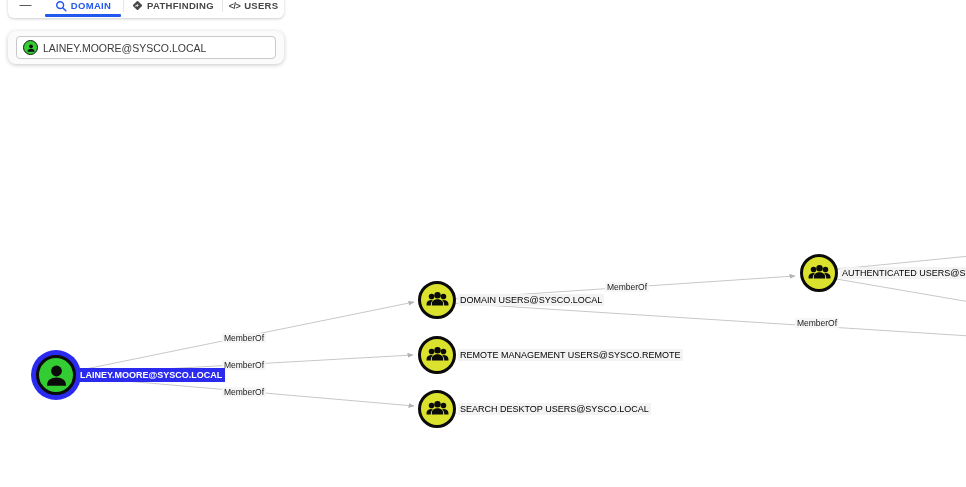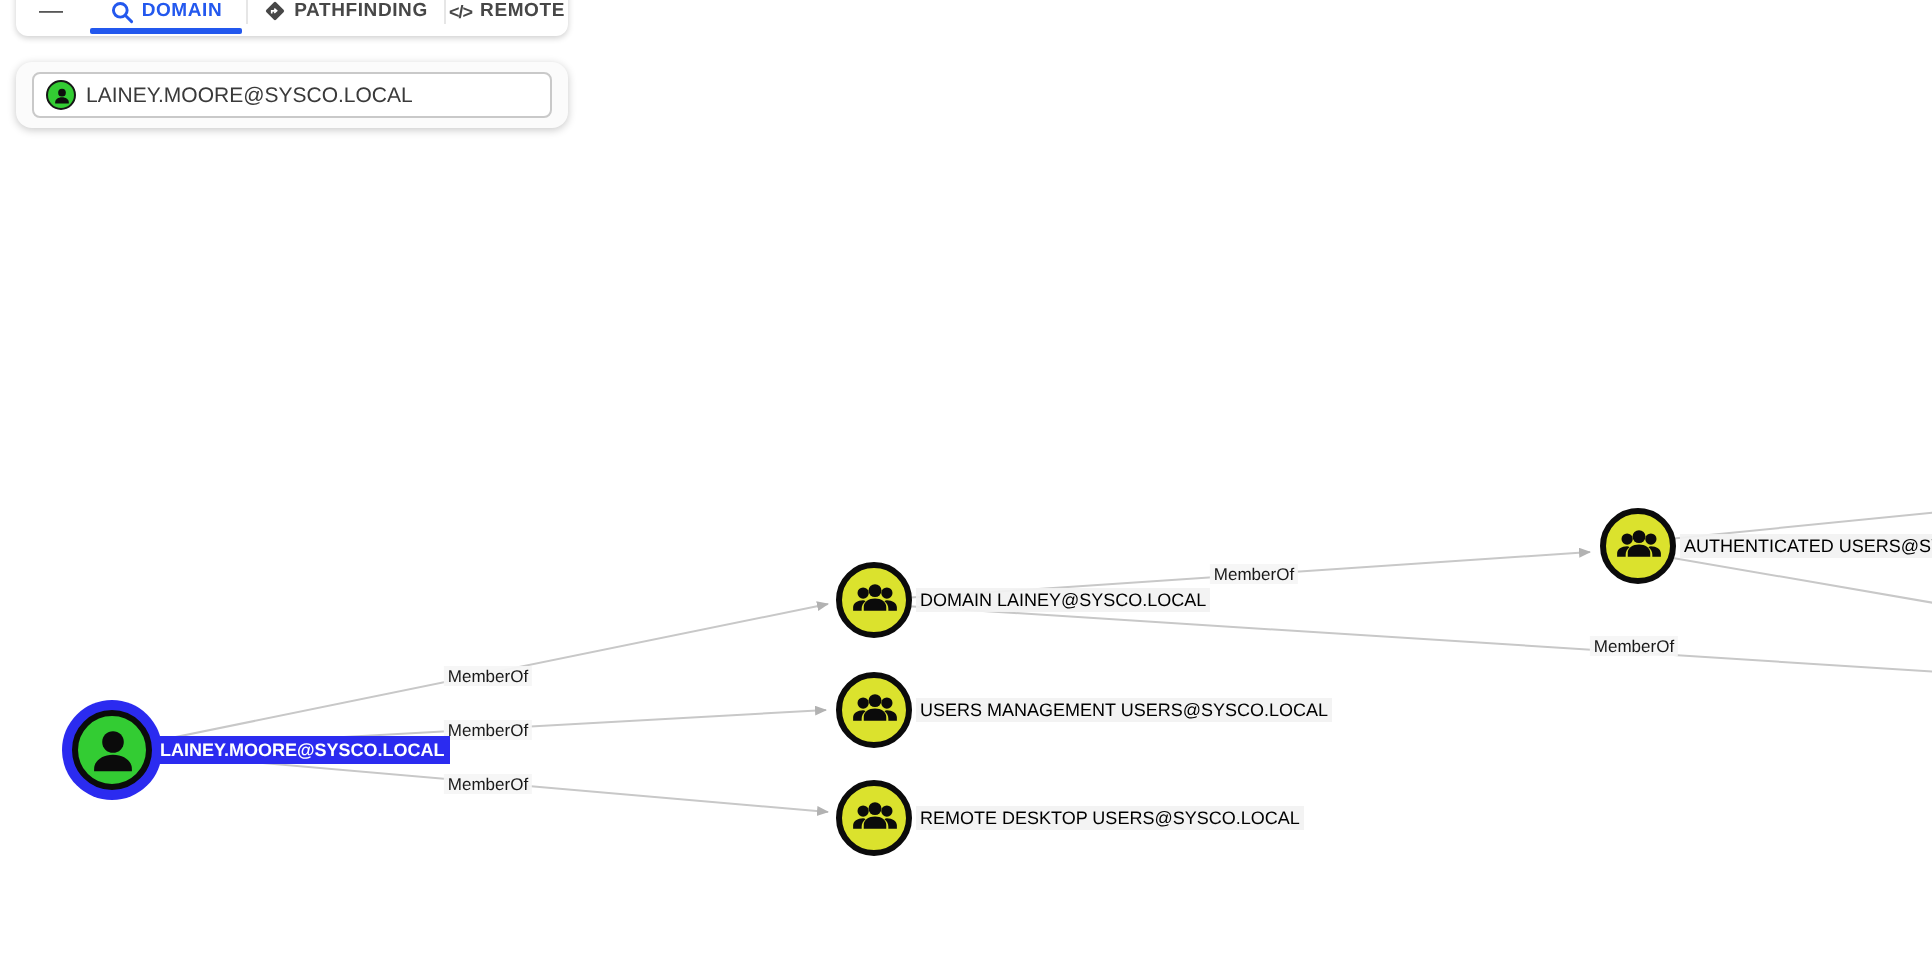--- a/index.html
+++ b/index.html
@@ -70,21 +70,21 @@
     <div class="tab tab-path">
       <svg width="11" height="11" viewBox="0 0 12 12">
         <rect x="2.2" y="2.2" width="7.6" height="7.6" rx="1" fill="#474747" transform="rotate(45 6 6)"></rect>
         <path d="M4.2 7.4 V5.9 H6.6 M5.6 4.7 L6.9 5.9 L5.6 7.1" fill="none" stroke="#fff" stroke-width="0.9"></path>
       </svg>
       <span>PATHFINDING</span>
     </div>
     <div class="vsep"></div>
     <div class="tab tab-cypher">
       <span class="code-glyph">&lt;/&gt;</span>
-      <span>REMOTE</span>
+      <span>USERS</span>
     </div>
   </div>
 
   <div class="search-panel">
     <div class="search-input">
       <span class="avatar">
         <svg viewBox="0 0 24 24">
             <circle cx="12" cy="8" r="4.6" fill="#0d0d0d"></circle>
           <path d="M12 13.6c-4.8 0-8.2 2.7-8.2 6.1V21h16.4v-1.3c0-3.4-3.4-6.1-8.2-6.1z" fill="#0d0d0d"></path>
           </svg>
@@ -124,43 +124,43 @@
         <div class="node group" style="left: 437px; top: 300px;">
           <svg viewBox="0 0 24 24">
             <circle cx="6.3" cy="8.2" r="2.7" fill="#0b0b0b"></circle>
             <circle cx="17.7" cy="8.2" r="2.7" fill="#0b0b0b"></circle>
             <circle cx="12" cy="7" r="3.1" fill="#0b0b0b"></circle>
             <path d="M12 10.8c-3 0-5.4 1.7-5.4 3.9v2h10.8v-2c0-2.2-2.4-3.9-5.4-3.9z" fill="#0b0b0b"></path>
             <path d="M6.3 11.6c-2.7 0-4.8 1.5-4.8 3.4v1.7h4.1v-1c0-1.4.7-2.7 1.9-3.6-.4-.3-.8-.5-1.2-.5z" fill="#0b0b0b"></path>
             <path d="M17.7 11.6c2.7 0 4.8 1.5 4.8 3.4v1.7h-4.1v-1c0-1.4-.7-2.7-1.9-3.6.4-.3.8-.5 1.2-.5z" fill="#0b0b0b"></path>
           </svg>
         </div>
-        <div class="node-label" style="left: 458px; top: 300px;">DOMAIN LAINEY@SYSCO.LOCAL</div>
+        <div class="node-label" style="left: 458px; top: 300px;">DOMAIN USERS@SYSCO.LOCAL</div>
         <div class="node group" style="left: 437px; top: 355px;">
           <svg viewBox="0 0 24 24">
             <circle cx="6.3" cy="8.2" r="2.7" fill="#0b0b0b"></circle>
             <circle cx="17.7" cy="8.2" r="2.7" fill="#0b0b0b"></circle>
             <circle cx="12" cy="7" r="3.1" fill="#0b0b0b"></circle>
             <path d="M12 10.8c-3 0-5.4 1.7-5.4 3.9v2h10.8v-2c0-2.2-2.4-3.9-5.4-3.9z" fill="#0b0b0b"></path>
             <path d="M6.3 11.6c-2.7 0-4.8 1.5-4.8 3.4v1.7h4.1v-1c0-1.4.7-2.7 1.9-3.6-.4-.3-.8-.5-1.2-.5z" fill="#0b0b0b"></path>
             <path d="M17.7 11.6c2.7 0 4.8 1.5 4.8 3.4v1.7h-4.1v-1c0-1.4-.7-2.7-1.9-3.6.4-.3.8-.5 1.2-.5z" fill="#0b0b0b"></path>
           </svg>
         </div>
-        <div class="node-label" style="left: 458px; top: 355px;">USERS MANAGEMENT USERS@SYSCO.LOCAL</div>
+        <div class="node-label" style="left: 458px; top: 355px;">REMOTE MANAGEMENT USERS@SYSCO.REMOTE</div>
         <div class="node group" style="left: 437px; top: 409px;">
           <svg viewBox="0 0 24 24">
             <circle cx="6.3" cy="8.2" r="2.7" fill="#0b0b0b"></circle>
             <circle cx="17.7" cy="8.2" r="2.7" fill="#0b0b0b"></circle>
             <circle cx="12" cy="7" r="3.1" fill="#0b0b0b"></circle>
             <path d="M12 10.8c-3 0-5.4 1.7-5.4 3.9v2h10.8v-2c0-2.2-2.4-3.9-5.4-3.9z" fill="#0b0b0b"></path>
             <path d="M6.3 11.6c-2.7 0-4.8 1.5-4.8 3.4v1.7h4.1v-1c0-1.4.7-2.7 1.9-3.6-.4-.3-.8-.5-1.2-.5z" fill="#0b0b0b"></path>
             <path d="M17.7 11.6c2.7 0 4.8 1.5 4.8 3.4v1.7h-4.1v-1c0-1.4-.7-2.7-1.9-3.6.4-.3.8-.5 1.2-.5z" fill="#0b0b0b"></path>
           </svg>
         </div>
-        <div class="node-label" style="left: 458px; top: 409px;">REMOTE DESKTOP USERS@SYSCO.LOCAL</div>
+        <div class="node-label" style="left: 458px; top: 409px;">SEARCH DESKTOP USERS@SYSCO.LOCAL</div>
         <div class="node group" style="left: 819px; top: 273px;">
           <svg viewBox="0 0 24 24">
             <circle cx="6.3" cy="8.2" r="2.7" fill="#0b0b0b"></circle>
             <circle cx="17.7" cy="8.2" r="2.7" fill="#0b0b0b"></circle>
             <circle cx="12" cy="7" r="3.1" fill="#0b0b0b"></circle>
             <path d="M12 10.8c-3 0-5.4 1.7-5.4 3.9v2h10.8v-2c0-2.2-2.4-3.9-5.4-3.9z" fill="#0b0b0b"></path>
             <path d="M6.3 11.6c-2.7 0-4.8 1.5-4.8 3.4v1.7h4.1v-1c0-1.4.7-2.7 1.9-3.6-.4-.3-.8-.5-1.2-.5z" fill="#0b0b0b"></path>
             <path d="M17.7 11.6c2.7 0 4.8 1.5 4.8 3.4v1.7h-4.1v-1c0-1.4-.7-2.7-1.9-3.6.4-.3.8-.5 1.2-.5z" fill="#0b0b0b"></path>
           </svg>
         </div>

